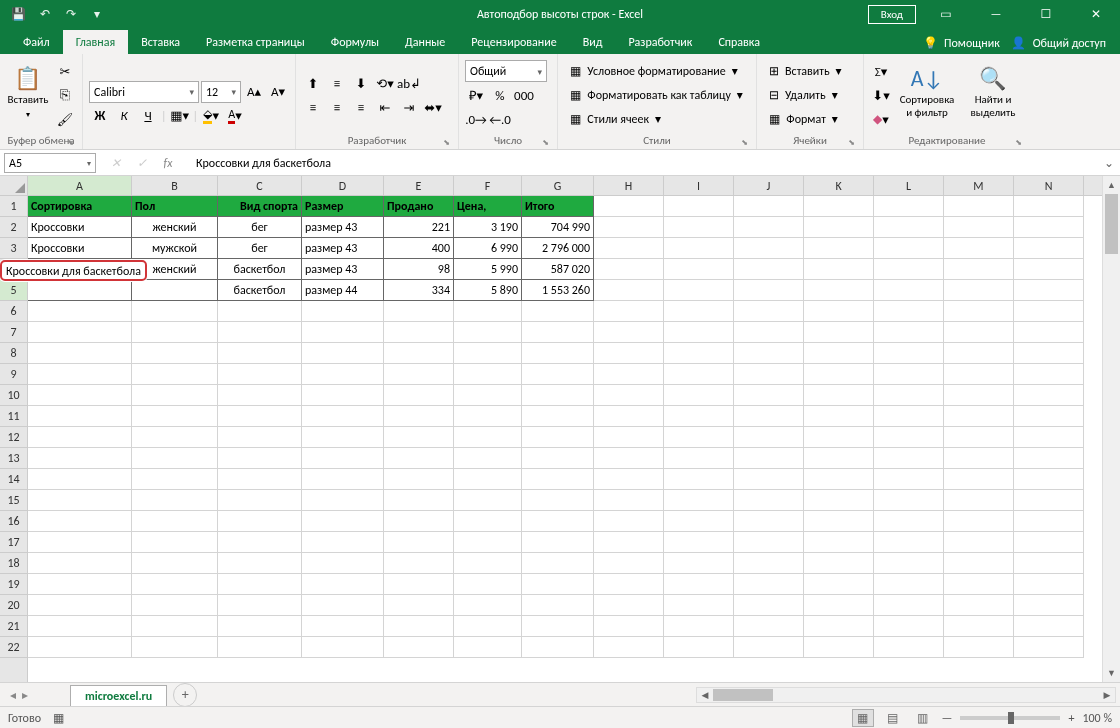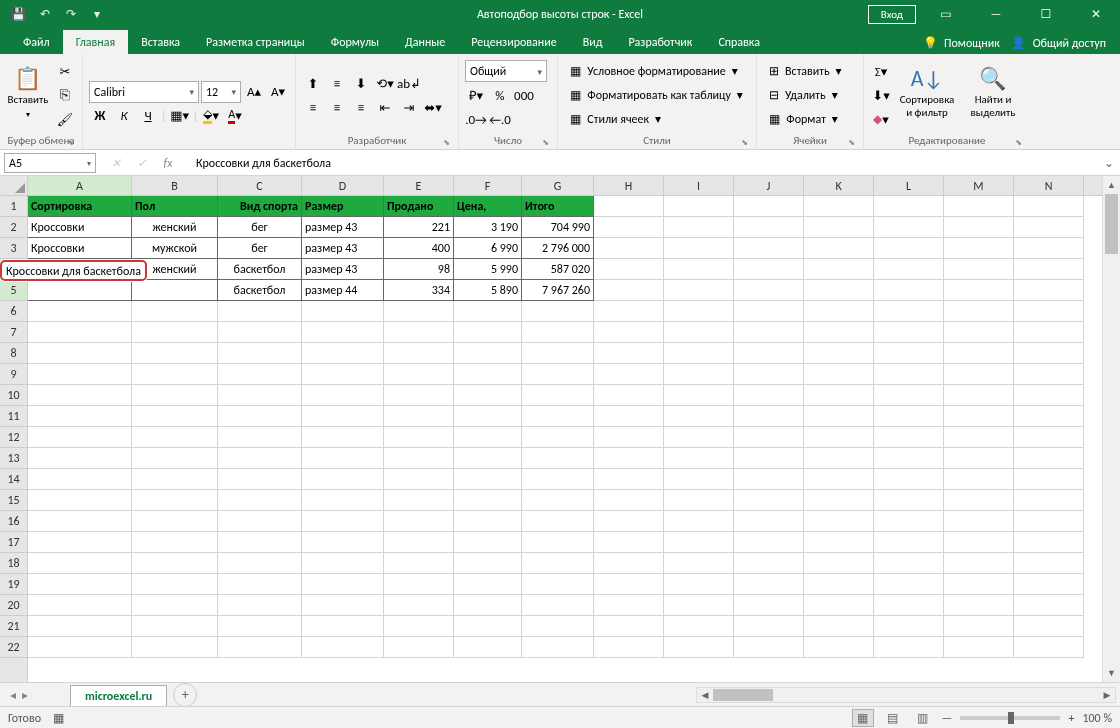--- a/index.html
+++ b/index.html
@@ -352,21 +352,21 @@
         <div class="cell" style="width: 70px;"></div>
         <div class="cell" style="width: 70px;"></div>
       </div>
       <div class="crow">
         <div class="cell datacell" style="width: 104px;"></div>
         <div class="cell datacell center" style="width: 86px;"></div>
         <div class="cell datacell center" style="width: 84px;">баскетбол</div>
         <div class="cell datacell" style="width: 82px;">размер 44</div>
         <div class="cell datacell ralign" style="width: 70px;">334</div>
         <div class="cell datacell ralign" style="width: 68px;">5 890</div>
-        <div class="cell datacell ralign" style="width: 72px;">7 967 260</div>
+        <div class="cell datacell ralign" style="width: 72px;">1 553 260</div>
         <div class="cell" style="width: 70px;"></div>
         <div class="cell" style="width: 70px;"></div>
         <div class="cell" style="width: 70px;"></div>
         <div class="cell" style="width: 70px;"></div>
         <div class="cell" style="width: 70px;"></div>
         <div class="cell" style="width: 70px;"></div>
         <div class="cell" style="width: 70px;"></div>
       </div>
       <div class="crow">
         <div class="cell" style="width: 104px;"></div>

